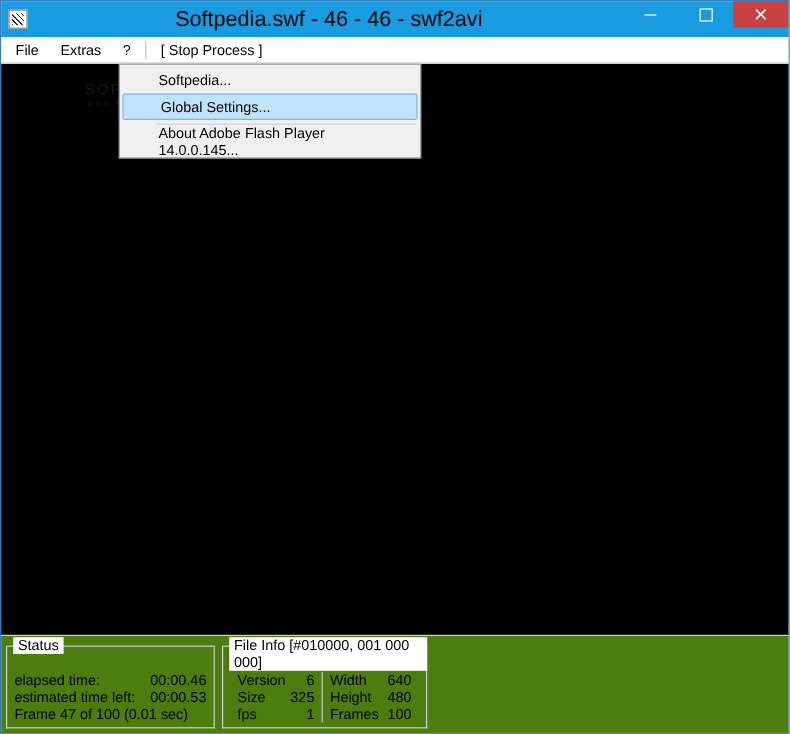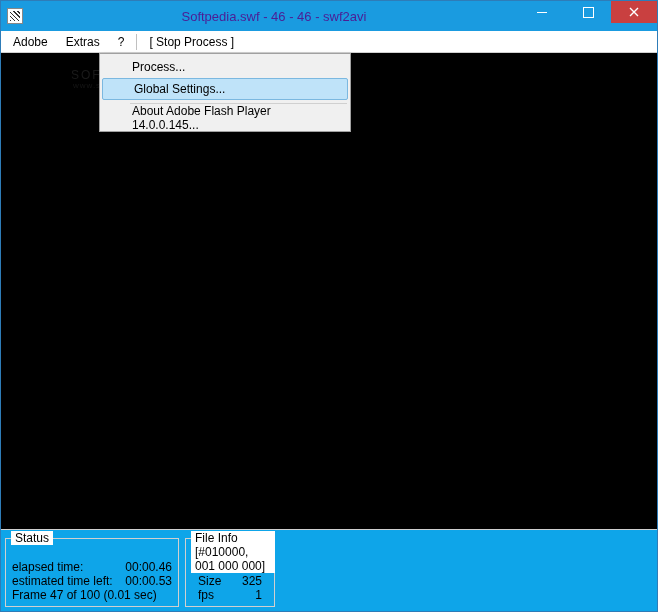--- a/index.html
+++ b/index.html
@@ -3,42 +3,42 @@
 <meta charset="utf-8">
 <style>
 * { margin: 0; padding: 0; box-sizing: border-box; font-family: "Segoe UI", Tahoma, sans-serif; font-size: 12px; }
 html, body { width: 658px; height: 612px; overflow: hidden; background: #fff; }
 
 .window { width: 658px; height: 612px; border: 1px solid #2e7cb8; display: flex; flex-direction: column; background: #fff; }
 
 .titlebar { height: 30px; background: #1a9be0; display: flex; align-items: center; color: #fff; position: relative; }
 .titlebar .icon { width: 16px; height: 16px; margin: 0 6px; background: #fff; border: 1px solid #888; position: relative; }
 .titlebar .icon::before { content:""; position:absolute; inset:2px; background: repeating-linear-gradient(45deg,#333 0 1px,#fff 1px 3px); }
-.titlebar .title { flex: 1; text-align: center; font-size: 13px; color: #4c1d95; }
+.titlebar .title { flex: 1; text-align: center; font-size: 18px; color: #000000; }
 .titlebar .winbtns { display:flex; height:100%; }
 .titlebar .winbtn { width: 46px; height: 22px; display:flex; align-items:center; justify-content:center; color:#fff; }
 .titlebar .winbtn.close { background:#c94040; width:46px; height:22px; }
 .titlebar .winbtn svg { width:10px; height:10px; }
 .titlebar .winbtn.min::before { content:""; width:10px; height:1px; background:#fff; }
 .titlebar .winbtn.max::before { content:""; width:9px; height:9px; border:1px solid #fff; }
 
 .menubar { height: 22px; background:#fff; border-bottom:1px solid #d0d0d0; display:flex; align-items:center; padding: 0 4px; gap: 2px; color:#000; position: relative; z-index: 5; }
 .menubar .menuitem { padding: 2px 8px; cursor:default; }
 .menubar .sep { width:1px; height:16px; background:#c0c0c0; margin: 0 2px; }
 
 .content { flex:1; background:#000; position:relative; }
 .watermark { position:absolute; top:4px; left:70px; color:#1a1a1a; font-size:24px; font-weight:300; letter-spacing:2px; font-family: Arial, sans-serif; user-select:none; }
 .watermark .sub { font-size:8px; letter-spacing:1px; color:#161616; display:block; margin-top:-4px; padding-left:2px; }
 
 .contextmenu { position:absolute; top:0; left:98px; width:252px; background:#f0f0f0; border:1px solid #a0a0a0; box-shadow: 2px 2px 4px rgba(0,0,0,0.25); padding:2px; z-index:10; }
 .contextmenu .cmitem { height:22px; display:flex; align-items:center; padding: 0 30px; color:#000; cursor:default; }
 .contextmenu .cmitem.highlight { background:#bfe3f9; border:1px solid #7bb8e0; padding: 0 31px; border-radius:2px; }
 .contextmenu .divider { height:1px; background:#d0d0d0; margin:3px 1px 3px 28px; }
 
-.statusarea { background:#0ea5e9; border-top:1px solid #d0d0d0; display:flex; padding:2px 4px 4px 4px; font-family: Tahoma, sans-serif; font-size:11px;align-items:center; }
+.statusarea { background:#4d7c0f; border-top:1px solid #d0d0d0; display:flex; padding:2px 4px 4px 4px; font-family: Tahoma, sans-serif; font-size:11px;align-items:center; }
 .statusgroup { position:relative; margin-right:6px; }
 .statusgroup .groupframe { border:1px solid #d0d0d0; border-top:none; padding: 22px 6px 4px 6px; margin-top:6px; position:relative; }
 .statusgroup .grouplabel { position:absolute; top:-1px; left:6px; background:#fff; padding:0 4px; z-index:2; }
 .statusgroup .groupframe::before { content:""; position:absolute; left:0; right:0; top:0; height:1px; background:#d0d0d0; }
 .statusgroup .row { display:flex; line-height:14px; height:14px; }
 .sg-status .row .lab { width:110px; }
 .sg-status .row .val { width:50px; text-align:right; }
 .sg-status .row.single { width:160px; }
 
 .sg-fileinfo .cols { display:flex; }
@@ -62,35 +62,35 @@
       <div class="winbtn max"></div>
       <div class="winbtn close">
         <svg viewBox="0 0 10 10">
             <path d="M1 1 L9 9 M9 1 L1 9" stroke="#fff" stroke-width="1.4"></path>
           </svg>
       </div>
     </div>
   </div>
 
   <div class="menubar">
-    <div class="menuitem">Adobe</div>
+    <div class="menuitem">File</div>
     <div class="menuitem">Extras</div>
     <div class="menuitem">?</div>
     <div class="sep"></div>
     <div class="menuitem">[ Stop Process ]</div>
   </div>
 
   <div class="content">
     <div class="watermark">
       <span>SOFTPEDIA</span>
       <span class="sub">www.softpedia.com</span>
     </div>
 
     <div class="contextmenu">
-      <div class="cmitem">Process...</div>
+      <div class="cmitem">Softpedia...</div>
       <div class="cmitem highlight">Global Settings...</div>
       <div class="divider"></div>
       <div class="cmitem">About Adobe Flash Player 14.0.0.145...</div>
     </div>
   </div>
 
   <div class="statusarea">
 
     <div class="statusgroup sg-status">
       <div class="grouplabel">Status</div>
@@ -120,19 +120,33 @@
               </div>
             <div class="row">
                 <span class="lab">Size</span>
                 <span class="val">325</span>
               </div>
             <div class="row">
                 <span class="lab">fps</span>
                 <span class="val">1</span>
               </div>
           </div>
+          <div class="col c2">
+            <div class="row">
+                <span class="lab">Width</span>
+                <span class="val">640</span>
+              </div>
+            <div class="row">
+                <span class="lab">Height</span>
+                <span class="val">480</span>
+              </div>
+            <div class="row">
+                <span class="lab">Frames</span>
+                <span class="val">100</span>
+              </div>
+          </div>
         </div>
       </div>
     </div>
 
   </div>
 
 </div>
 
 </body></html>

